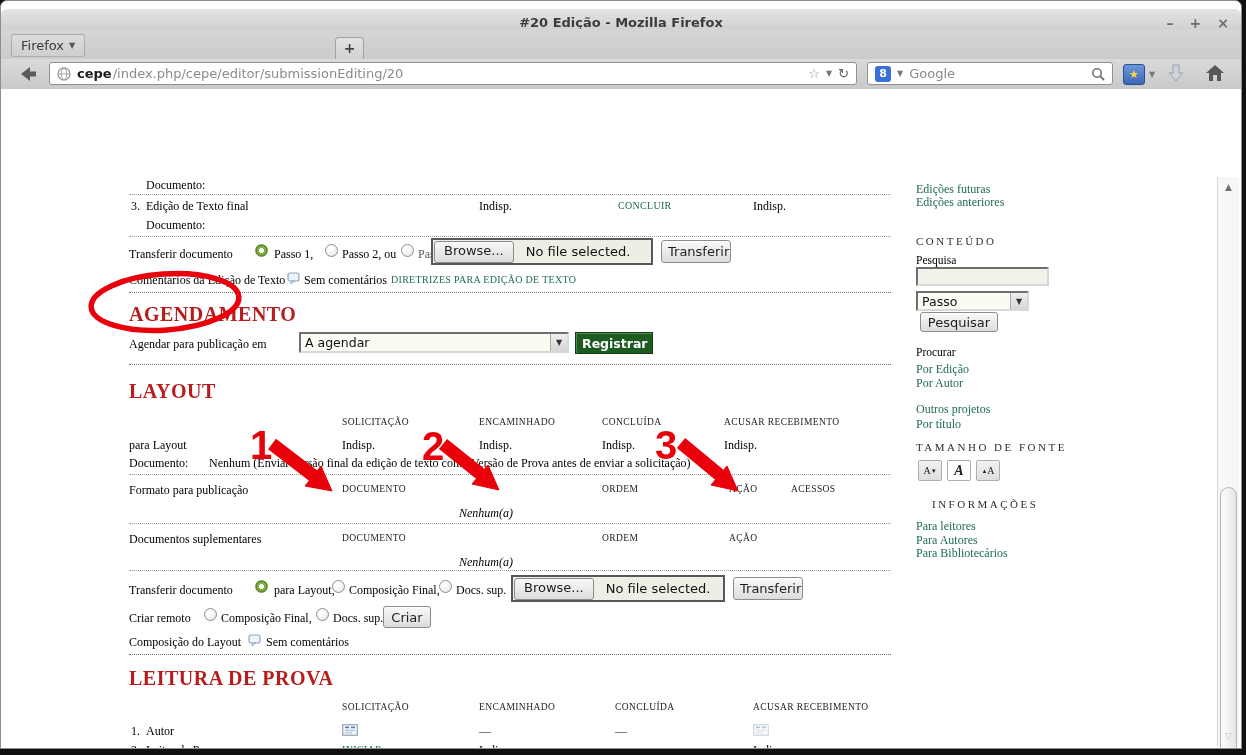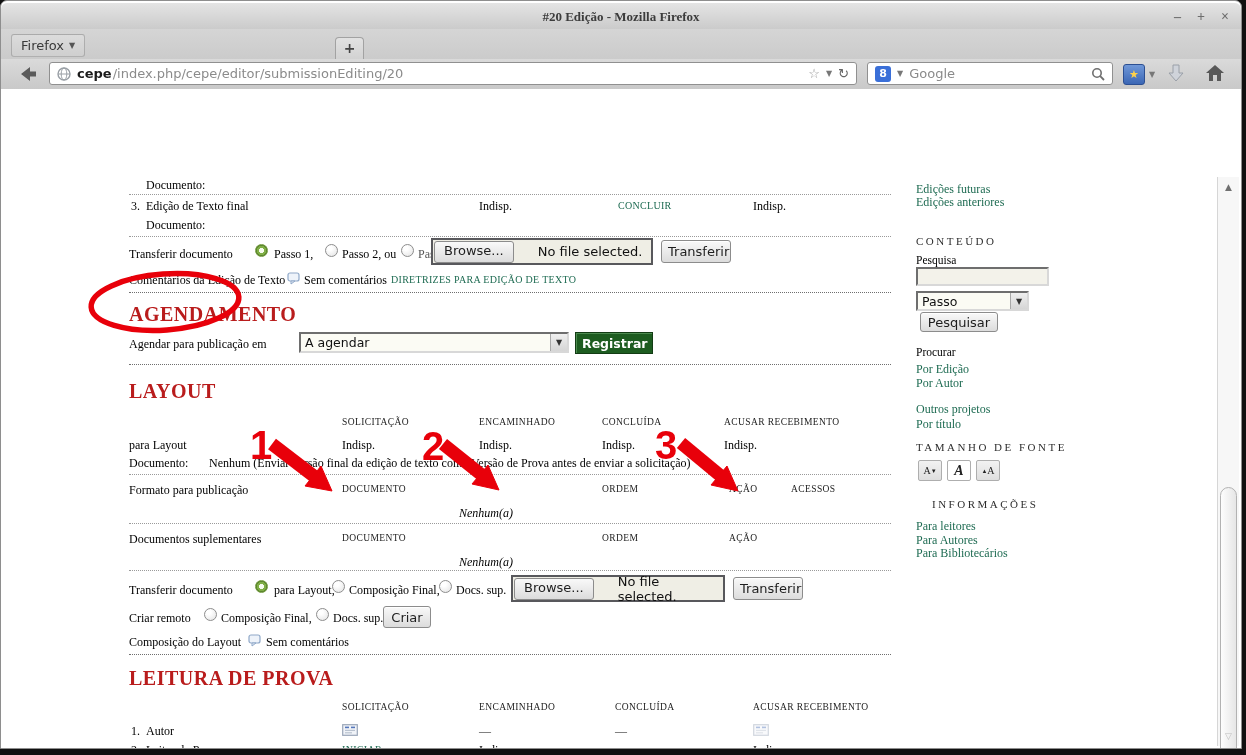--- a/index.html
+++ b/index.html
@@ -1,21 +1,21 @@
 <!DOCTYPE html>
 <html><head>
 <meta charset="utf-8">
 <style>
   html,body{margin:0;padding:0;background:#101010;width:1246px;height:755px;overflow:hidden;
     font-family:"DejaVu Sans","Liberation Sans",sans-serif;}
   .window{position:absolute;left:0;top:0;width:1240px;height:747px;background:#fff;
     border:1px solid #8e8e8e;border-radius:7px 7px 0 0;overflow:hidden;}
   
-  .titlebar{position:absolute;left:0;top:2px;right:0;height:28px;
-    background:linear-gradient(#e4e4e4,#c9c9c9);border-bottom:1px solid #adadad;border-radius:6px 6px 0 0;font-family:Liberation Serif, serif;}
+  .titlebar{position:absolute;left:0;top:8px;right:0;height:28px;
+    background:linear-gradient(#e4e4e4,#c9c9c9);border-bottom:1px solid #adadad;border-radius:6px 6px 0 0;}
   .titlebar .title{position:absolute;left:0;right:0;top:0;line-height:28px;text-align:center;
     font-size:13px;font-weight:bold;color:#3c3c3c;}
   .winctl{position:absolute;right:12px;top:0;height:28px;display:flex;gap:16px;align-items:center;
     color:#6d6d6d;font-size:14px;font-weight:bold;}
   .winctl span{cursor:default;}
   .tabbar{position:absolute;left:0;top:28px;right:0;height:30px;background:linear-gradient(#d5d5d5,#cbcbcb);}
   .fxbtn{position:absolute;left:10px;top:5px;height:21px;padding:0 9px;font-size:13px;color:#3a3a3a;
     display:flex;align-items:center;gap:5px;border:1px solid rgba(140,140,140,.55);border-radius:3px;
     background:linear-gradient(#dcdcdc,#cfcfcf);}
   .fxbtn .caret{font-size:8px;color:#555;}
@@ -67,21 +67,21 @@
     background:radial-gradient(circle at 35% 30%,#fff 20%,#e2e2e2);}
   .radio.checked{border:1px solid #70983c;
     background:radial-gradient(circle,#f6fbee 0 2.5px,#7fae45 2.5px 4.5px,#5a842e 4.5px 6px);}
   .gtkbtn{position:absolute;border:1px solid #8c8c8c;border-radius:3px;background:linear-gradient(#f9f9f9,#dcdcdc);
     font-family:"DejaVu Sans",sans-serif;font-size:13px;color:#1e1e1e;text-align:center;box-sizing:border-box;
     box-shadow:inset 0 1px 0 #fff;}
   .filebox{position:absolute;border:2px solid #58585c;background:#efeee5;display:flex;align-items:center;
     box-sizing:border-box;padding:1px;}
   .filebox .browse{border:1px solid #8c8c8c;border-radius:3px;background:linear-gradient(#f9f9f9,#dcdcdc);
     font-family:"DejaVu Sans",sans-serif;font-size:13px;color:#1e1e1e;padding:1px 9px;height:18px;line-height:16px;}
-  .filebox .nofile{font-family:"DejaVu Sans",sans-serif;font-size:13px;color:#111;margin-left:24px;}
+  .filebox .nofile{font-family:"DejaVu Sans",sans-serif;font-size:13px;color:#111;margin-left:12px;}
   .select{position:absolute;border:2px solid;border-color:#6e6e6e #d8d8d8 #d8d8d8 #6e6e6e;background:#fbfbf4;
     display:flex;align-items:center;box-sizing:border-box;font-family:"DejaVu Sans",sans-serif;font-size:12.5px;}
   .select .val{flex:1;padding-left:4px;color:#111;}
   .select .arrow{width:16px;align-self:stretch;border-left:1px solid #a8a8a8;
     background:linear-gradient(#efefef,#d6d6d6);display:flex;align-items:center;justify-content:center;
     font-size:8px;color:#333;}
   .greenbtn{position:absolute;background:#1d5c20;border:1px solid #123c14;box-shadow:inset 1px 1px 0 #4c8a4f;
     color:#fff;font-family:"DejaVu Sans",sans-serif;font-size:12.5px;font-weight:bold;text-align:center;box-sizing:border-box;}
   .txtinput{position:absolute;border:2px solid;border-color:#6e6e6e #d8d8d8 #d8d8d8 #6e6e6e;background:#f3f2ea;
     box-sizing:border-box;font-size:12px;padding:0 3px;font-family:"DejaVu Sans",sans-serif;}

